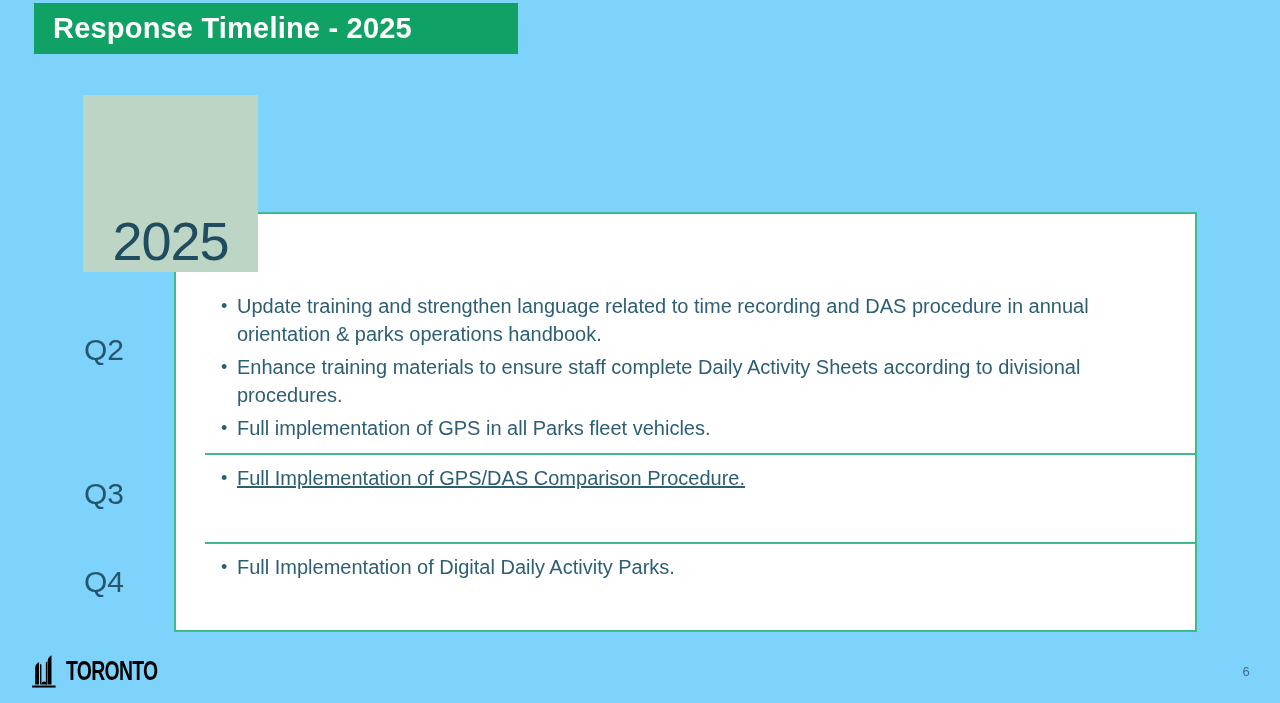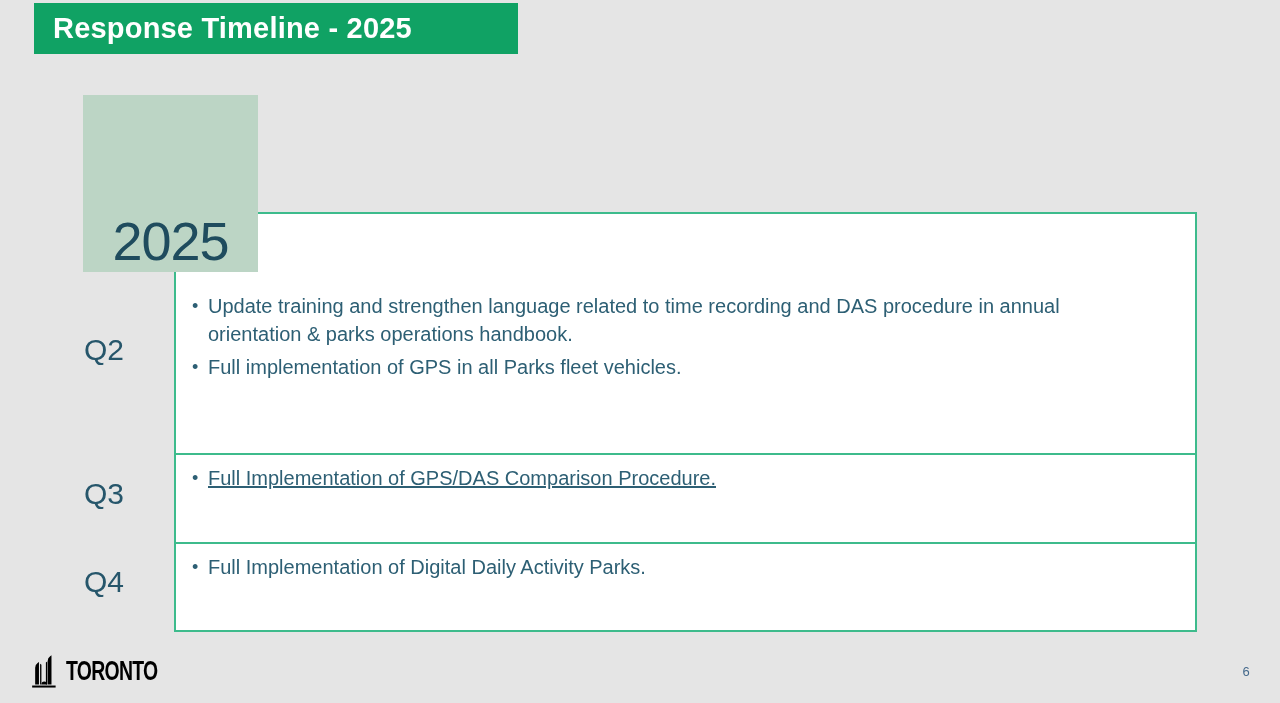--- a/index.html
+++ b/index.html
@@ -13,21 +13,21 @@
     --logo-black: #000000;
   }
   * { margin: 0; padding: 0; box-sizing: border-box; }
   html, body { background: #ffffff; }
   body { font-family: "Liberation Sans", "DejaVu Sans", sans-serif; }
 
   .slide {
     position: relative;
     width: 1280px;
     height: 703px;
-    background: #e5e5e5;
+    background: #7dd3fc;
     overflow: hidden;
   }
 
   
   .title-banner {
     position: absolute;
     left: 34px;
     top: 3px;
     width: 484px;
     height: 51px;
@@ -68,20 +68,21 @@
   
   .timeline-table {
     position: absolute;
     left: 174px;
     top: 212px;
     width: 1023px;
     height: 420px;
     border: 2px solid var(--border-green);
     background: #ffffff;
     z-index: 1;
+    padding-left: 29px;
   }
   .timeline-row {
     width: 100%;
     overflow: hidden;
   }
   .row-q2 { height: 241px; border-bottom: 2px solid var(--border-green); }
   .row-q3 { height: 89px;  border-bottom: 2px solid var(--border-green); }
   .row-q4 { height: 84px; }
 
   .bullet-list {
@@ -164,20 +165,21 @@
   </div>
 
   <div class="year-box">
     <span class="year-text">2025</span>
   </div>
 
   <div class="timeline-table">
     <div class="timeline-row row-q2">
       <ul class="bullet-list">
         <li class="bullet-item">Update training and strengthen language related to time recording and DAS procedure in annual orientation &amp; parks operations handbook.</li>
+        <li class="bullet-item">Enhance training materials to ensure staff complete Daily Activity Sheets according to divisional procedures.</li>
         <li class="bullet-item">Full implementation of GPS in all Parks fleet vehicles.</li>
       </ul>
     </div>
     <div class="timeline-row row-q3">
       <ul class="bullet-list">
         <li class="bullet-item">Full Implementation of GPS/DAS Comparison Procedure.</li>
       </ul>
     </div>
     <div class="timeline-row row-q4">
       <ul class="bullet-list">

